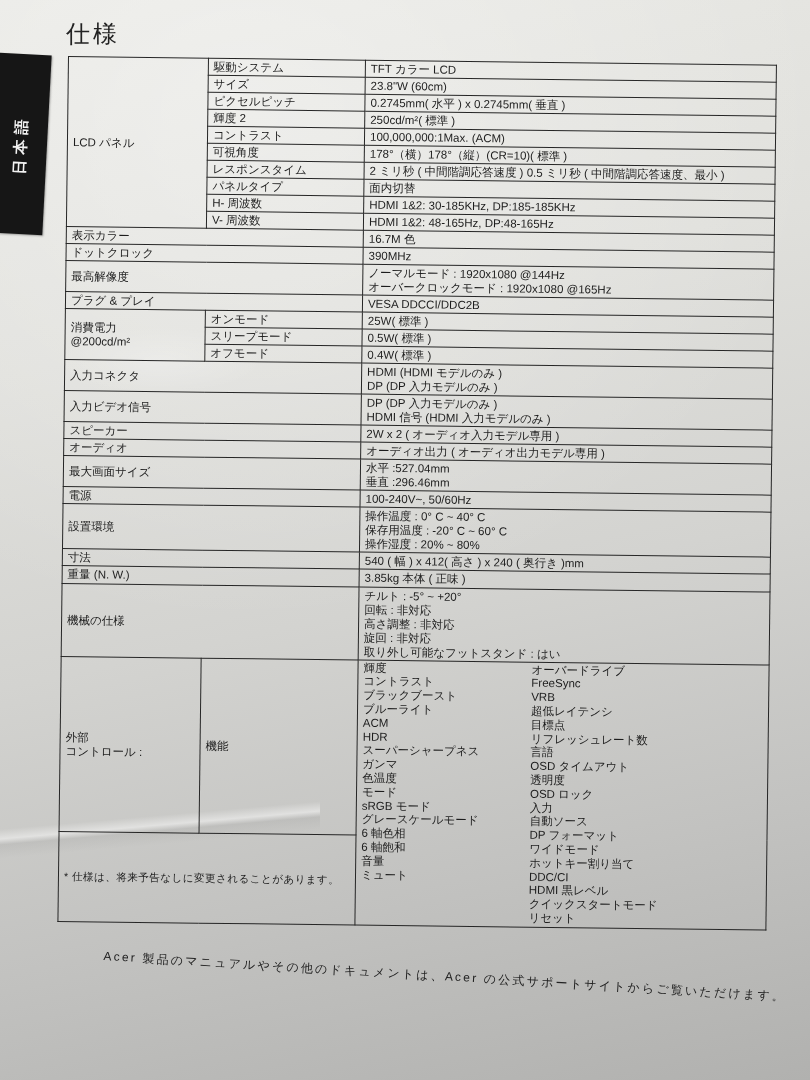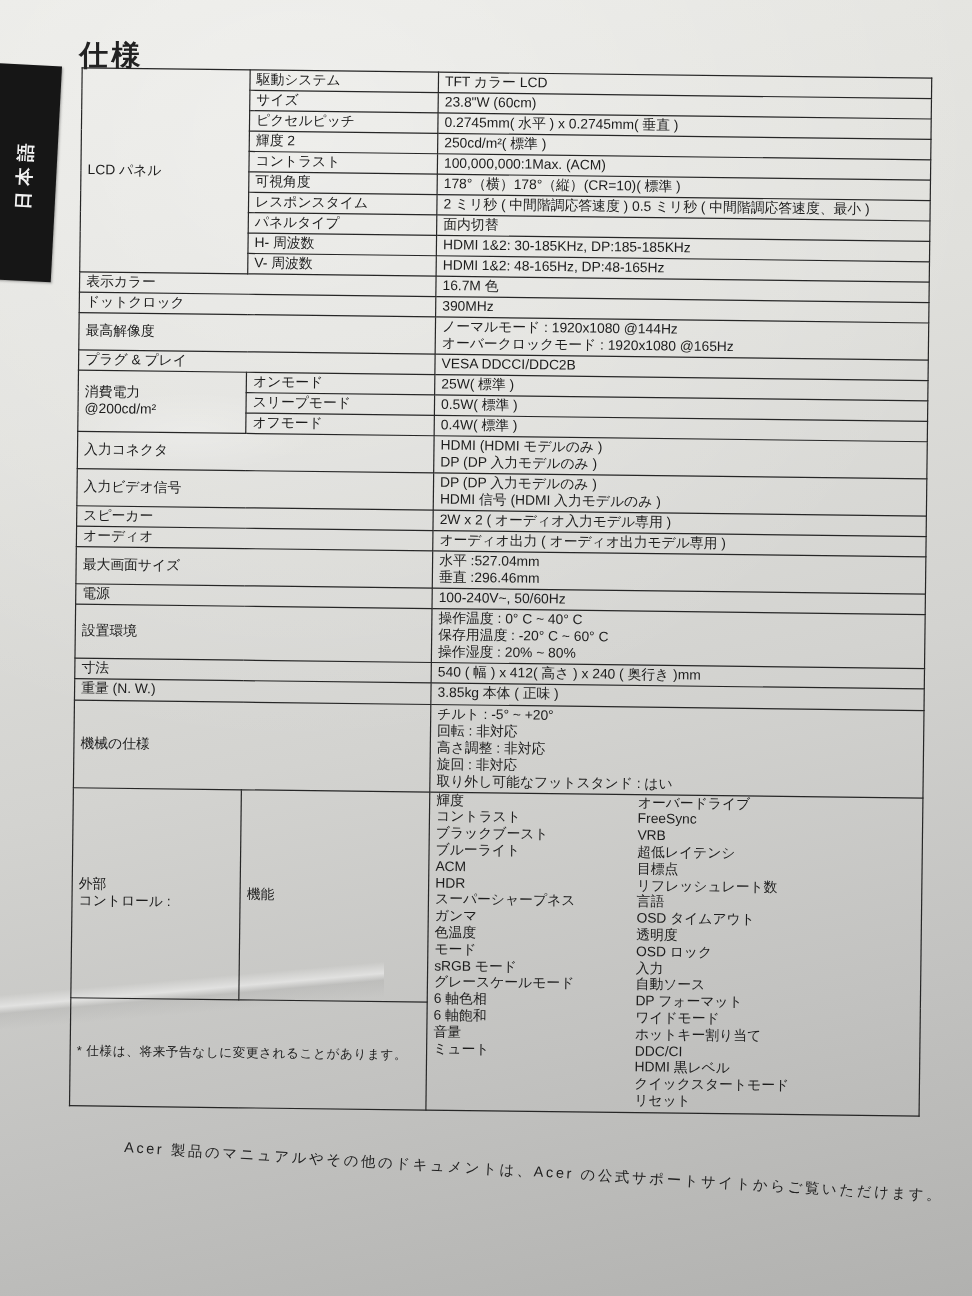--- a/index.html
+++ b/index.html
@@ -29,22 +29,22 @@
     transform: rotate(3deg);
     display: flex; align-items: center; justify-content: center;
     box-shadow: 1px 1px 2px rgba(0,0,0,0.3);
   }
   .side-tab span {
     color: #f2f2f2; font-size: 15px; letter-spacing: 5px; font-weight: bold;
     transform: rotate(-90deg); white-space: nowrap;
   }
 
   .page-title {
-    position: absolute; left: 66px; top: 30px;
-    font-size: 24px; font-weight: bold; letter-spacing: 3px; color: #222;
+    position: absolute; left: 66px; top: 18px;
+    font-size: 24px; font-weight: normal; letter-spacing: 3px; color: #222;
   }
 
   table.spec {
     position: absolute; left: 68px; top: 56px;
     width: 708px;
     border-collapse: collapse;
     table-layout: fixed;
     transform: rotate(0.7deg);
     transform-origin: top left;
     font-size: 11.5px;

